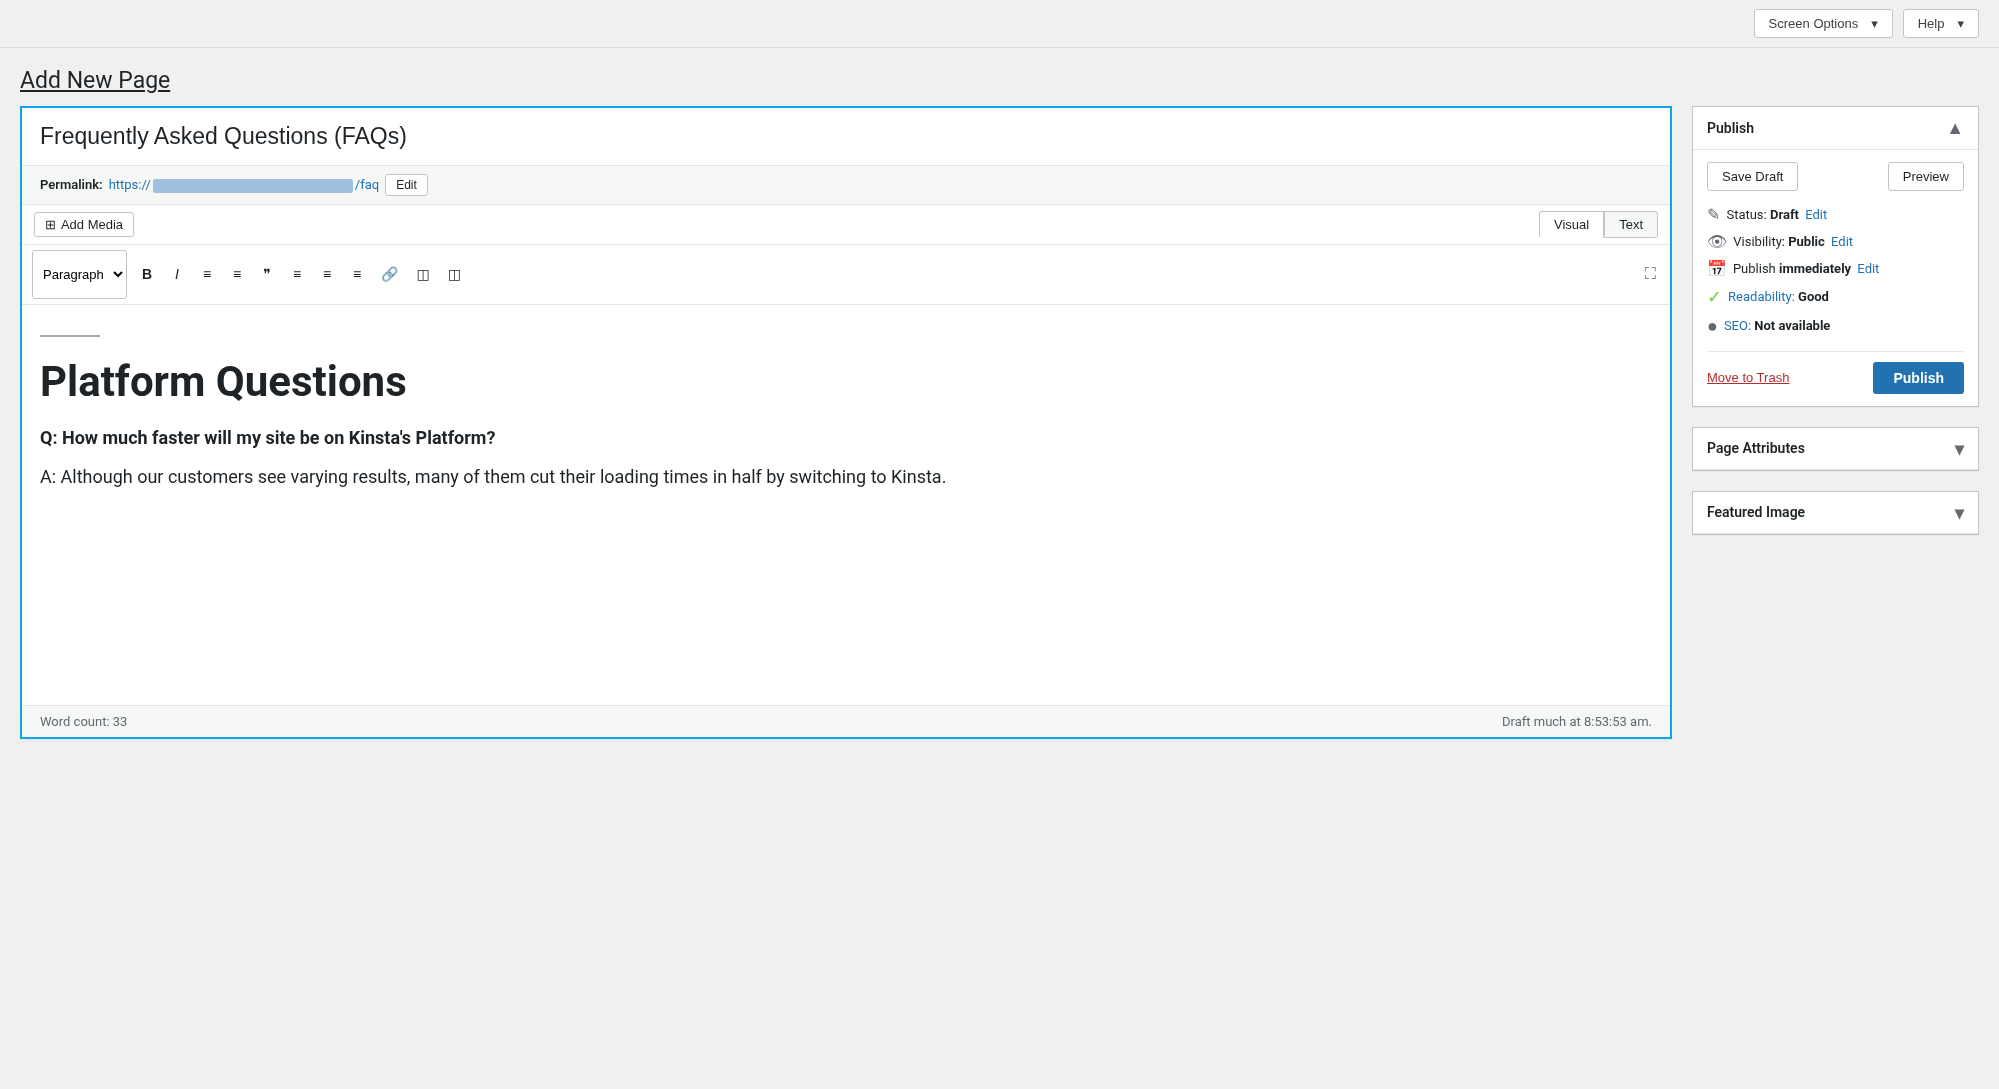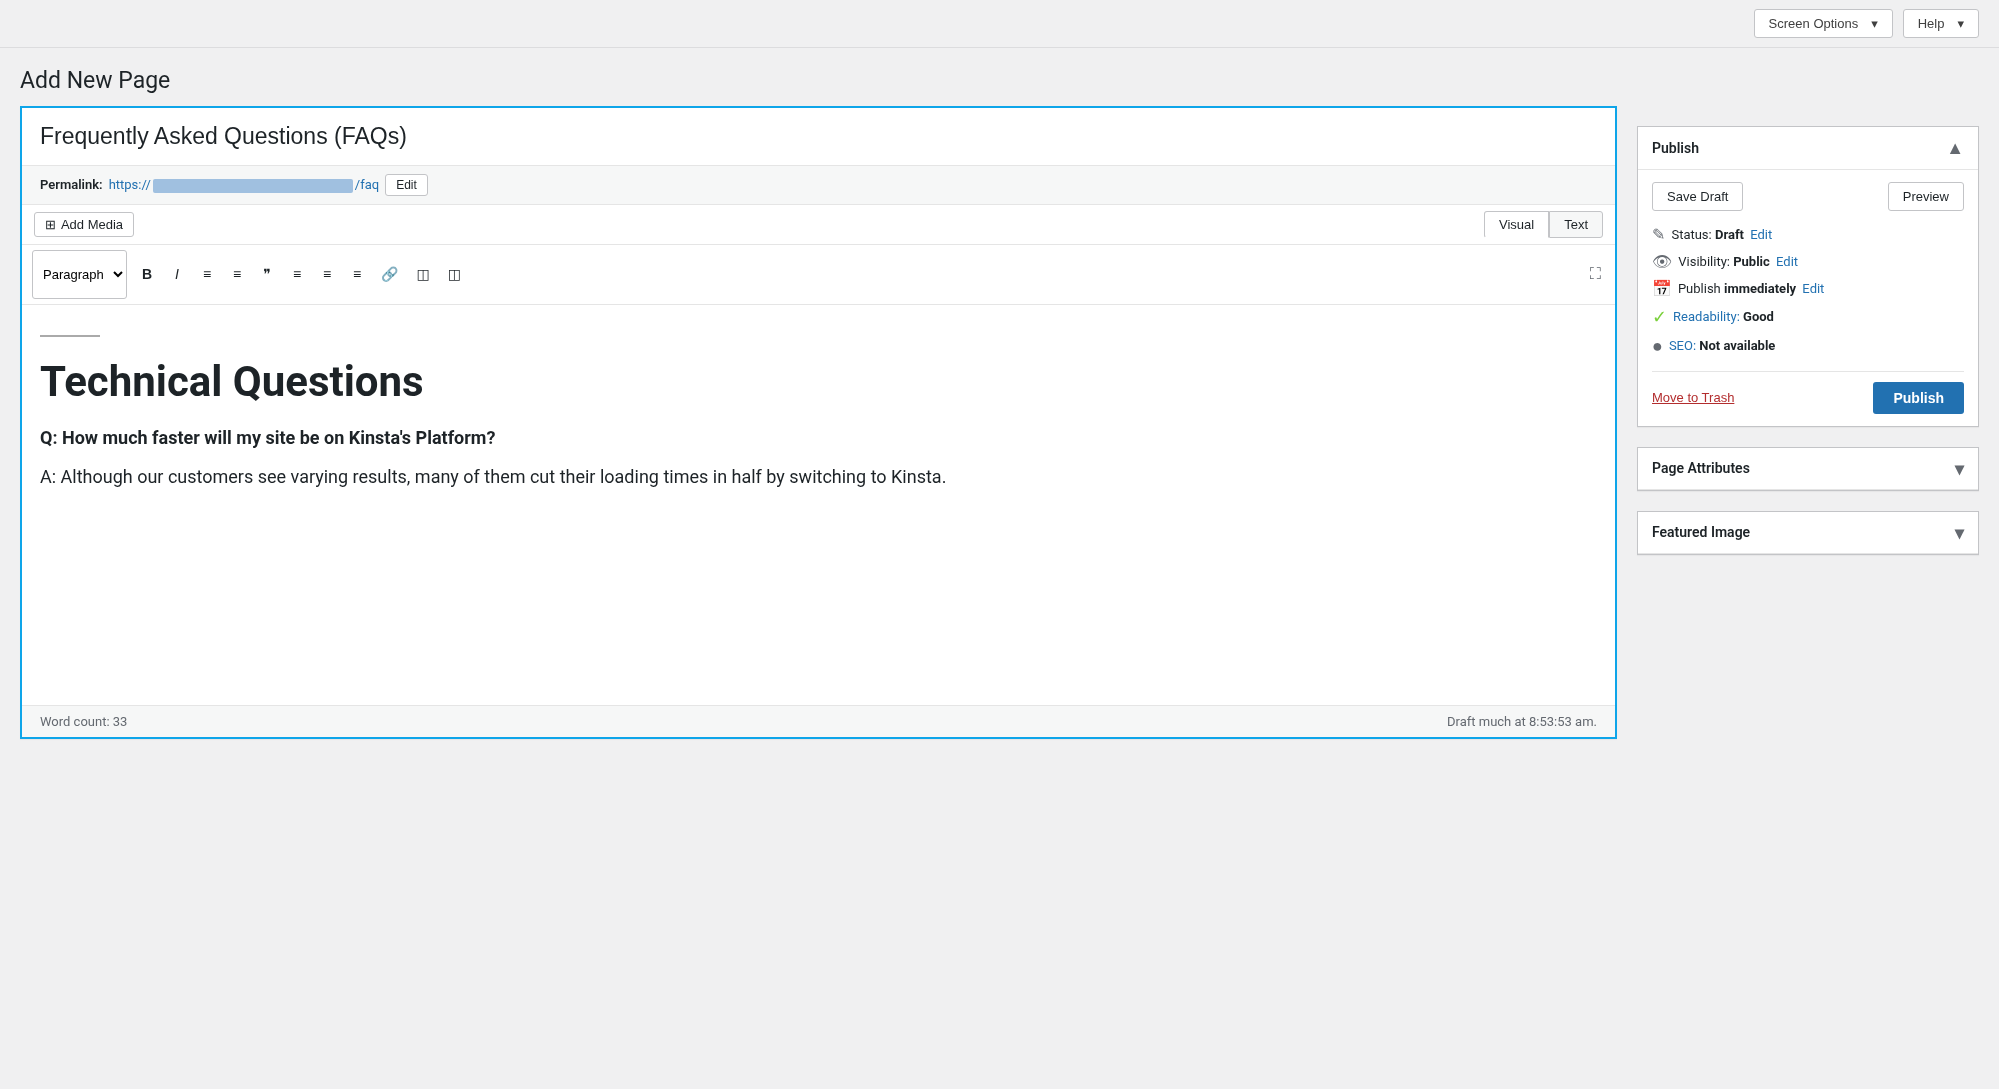--- a/index.html
+++ b/index.html
@@ -38,20 +38,21 @@
 
     
     .page-header {
       padding: 18px 20px 10px 20px;
     }
     .page-title {
       font-size: 23px;
       font-weight: 400;
       color: #1d2327;
       line-height: 1.3;
+      text-decoration: underline;
     }
 
     
     .main-layout {
       display: flex;
       gap: 20px;
       padding: 0 20px 20px 20px;
       align-items: flex-start;
     }
 
@@ -230,26 +231,25 @@
       align-items: center;
       padding: 8px 18px;
       border-top: 1px solid #e5e5e5;
       background: #f6f7f7;
       font-size: 13px;
       color: #646970;
     }
 
     
     .sidebar {
-      width: 342px;
+      width: 287px;
       flex-shrink: 0;
       display: flex;
       flex-direction: column;
       gap: 0;
-      margin-top: 20px;
     }
 
     
     .panel {
       background: #fff;
       border: 1px solid #c3c4c7;
       box-shadow: 0 1px 1px rgba(0,0,0,.04);
       margin-bottom: 20px;
     }
     .panel-header {
@@ -425,21 +425,21 @@
       <button class="format-btn">≡</button>
       <button class="format-btn">🔗</button>
       <button class="format-btn">◫</button>
       <button class="format-btn">◫</button>
       <button class="expand-btn">⛶</button>
     </div>
 
     
     <div class="editor-content">
       <hr class="content-divider">
-      <h1 class="content-h1">Technical Questions</h1>
+      <h1 class="content-h1">Platform Questions</h1>
       <p class="content-question">Q: How much faster will my site be on Kinsta's Platform?</p>
       <p class="content-answer">A: Although our customers see varying results, many of them cut their loading times in half by switching to Kinsta.</p>
     </div>
 
     
     <div class="editor-footer">
       <span>
         <span>Word count:</span>
         <span>33</span>
       </span>

